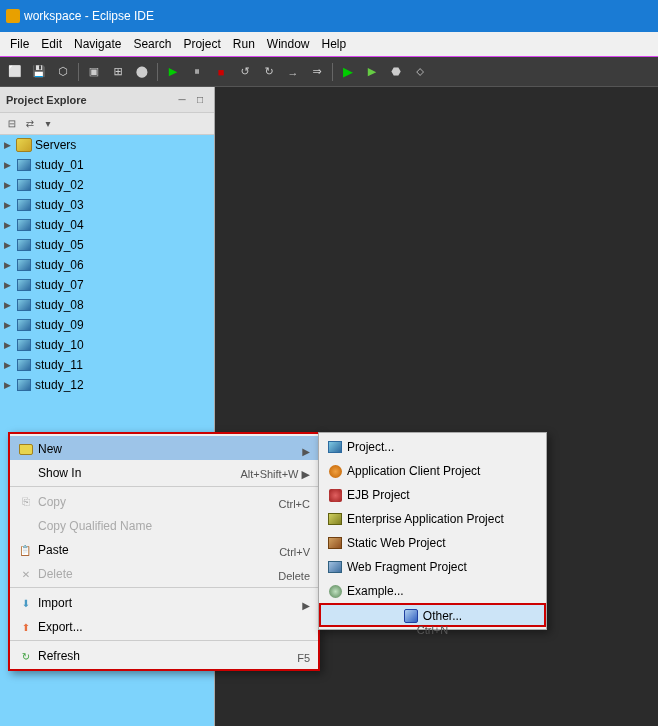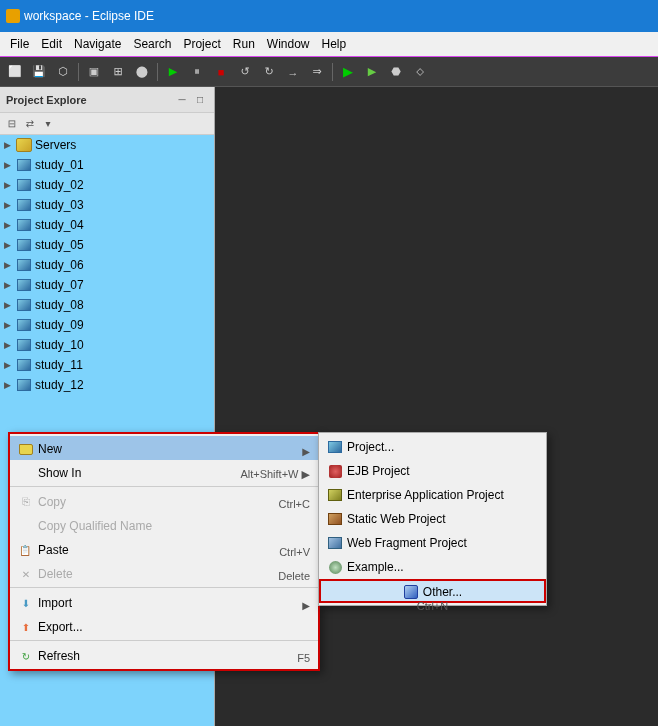--- a/index.html
+++ b/index.html
@@ -546,20 +546,28 @@
     <div class="submenu-item-left">
       <span class="sub-icon">
           <div class="icon-proj" style="width:14px;height:12px;"></div>
         </span>
       <span class="sub-label">Project...</span>
     </div>
   </div>
   <div class="submenu-item">
     <div class="submenu-item-left">
       <span class="sub-icon">
+          <div class="icon-orange"></div>
+        </span>
+      <span class="sub-label">Application Client Project</span>
+    </div>
+  </div>
+  <div class="submenu-item">
+    <div class="submenu-item-left">
+      <span class="sub-icon">
           <div class="icon-ejb"></div>
         </span>
       <span class="sub-label">EJB Project</span>
     </div>
   </div>
   <div class="submenu-item">
     <div class="submenu-item-left">
       <span class="sub-icon">
           <div class="icon-enterprise"></div>
         </span>

